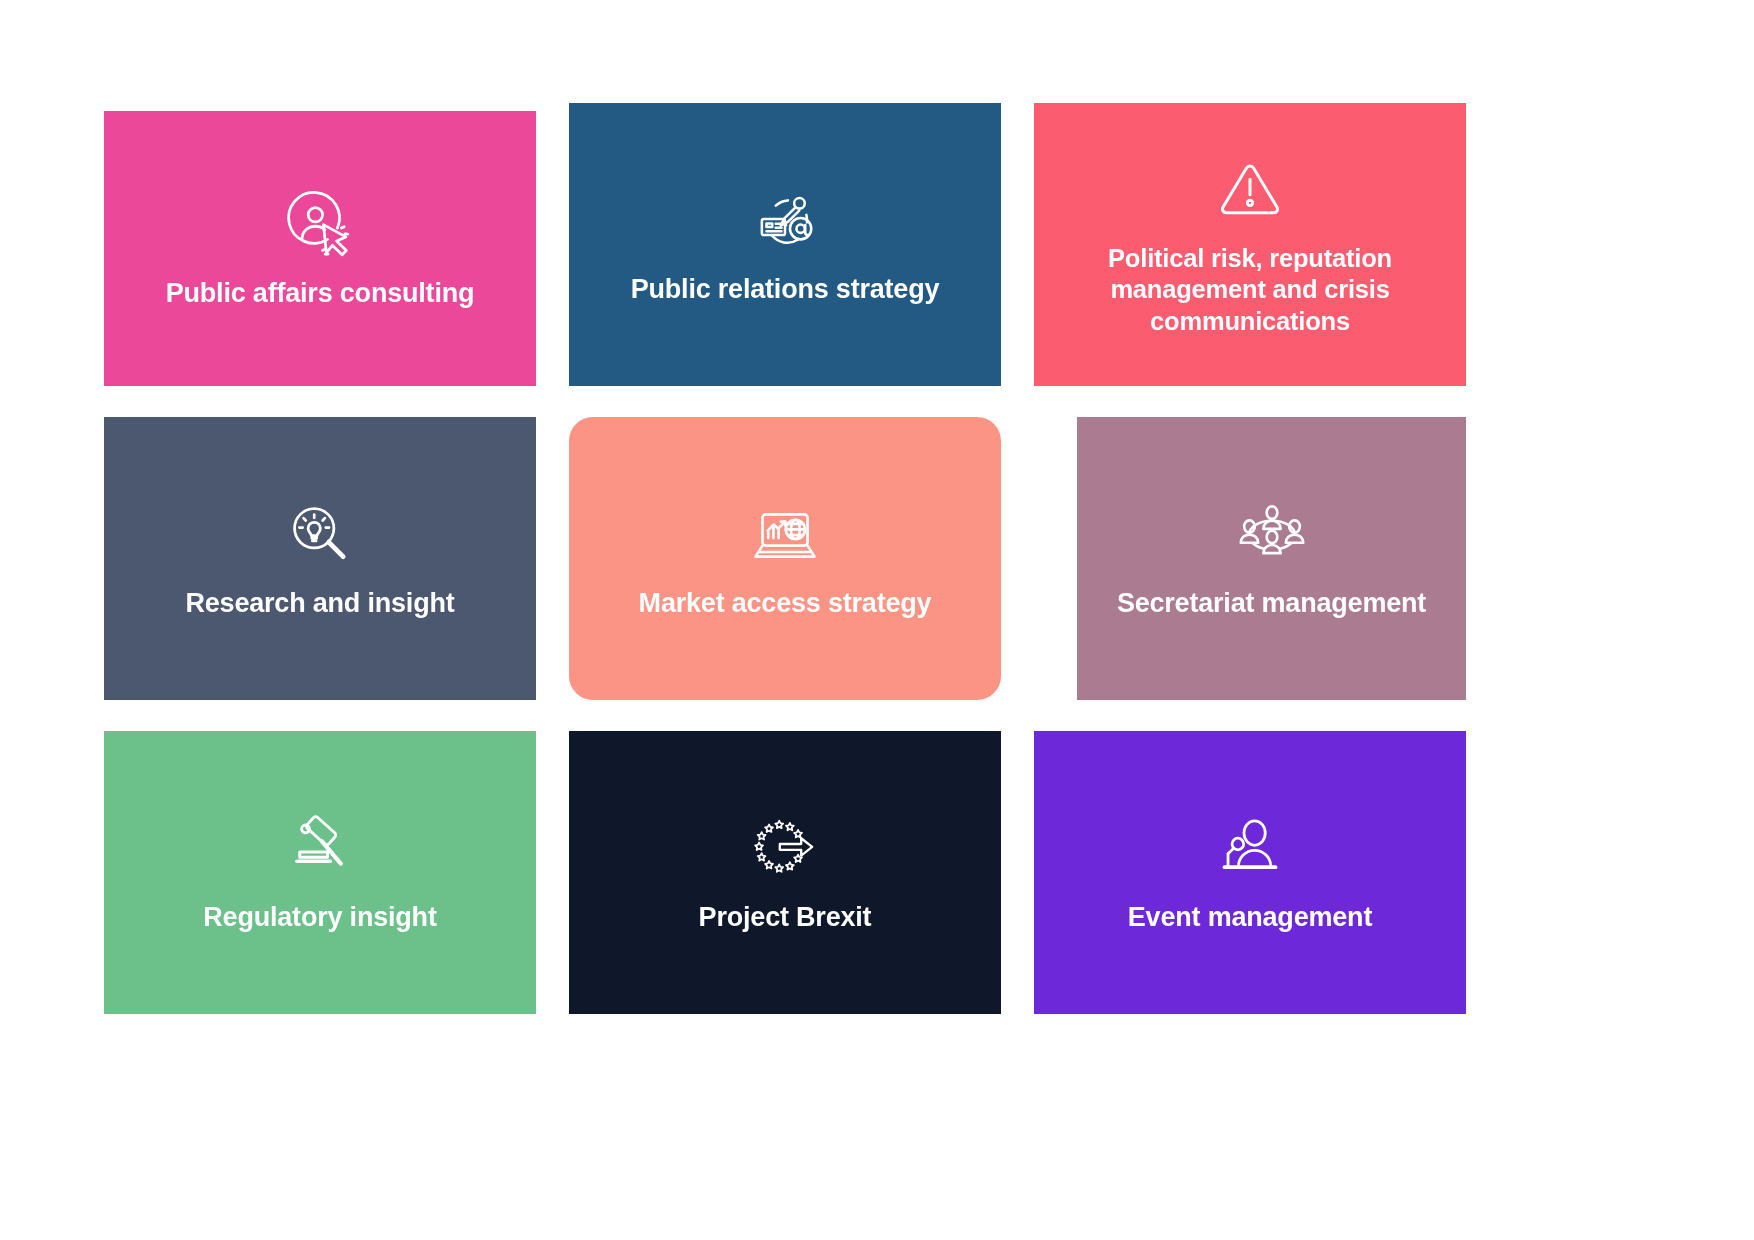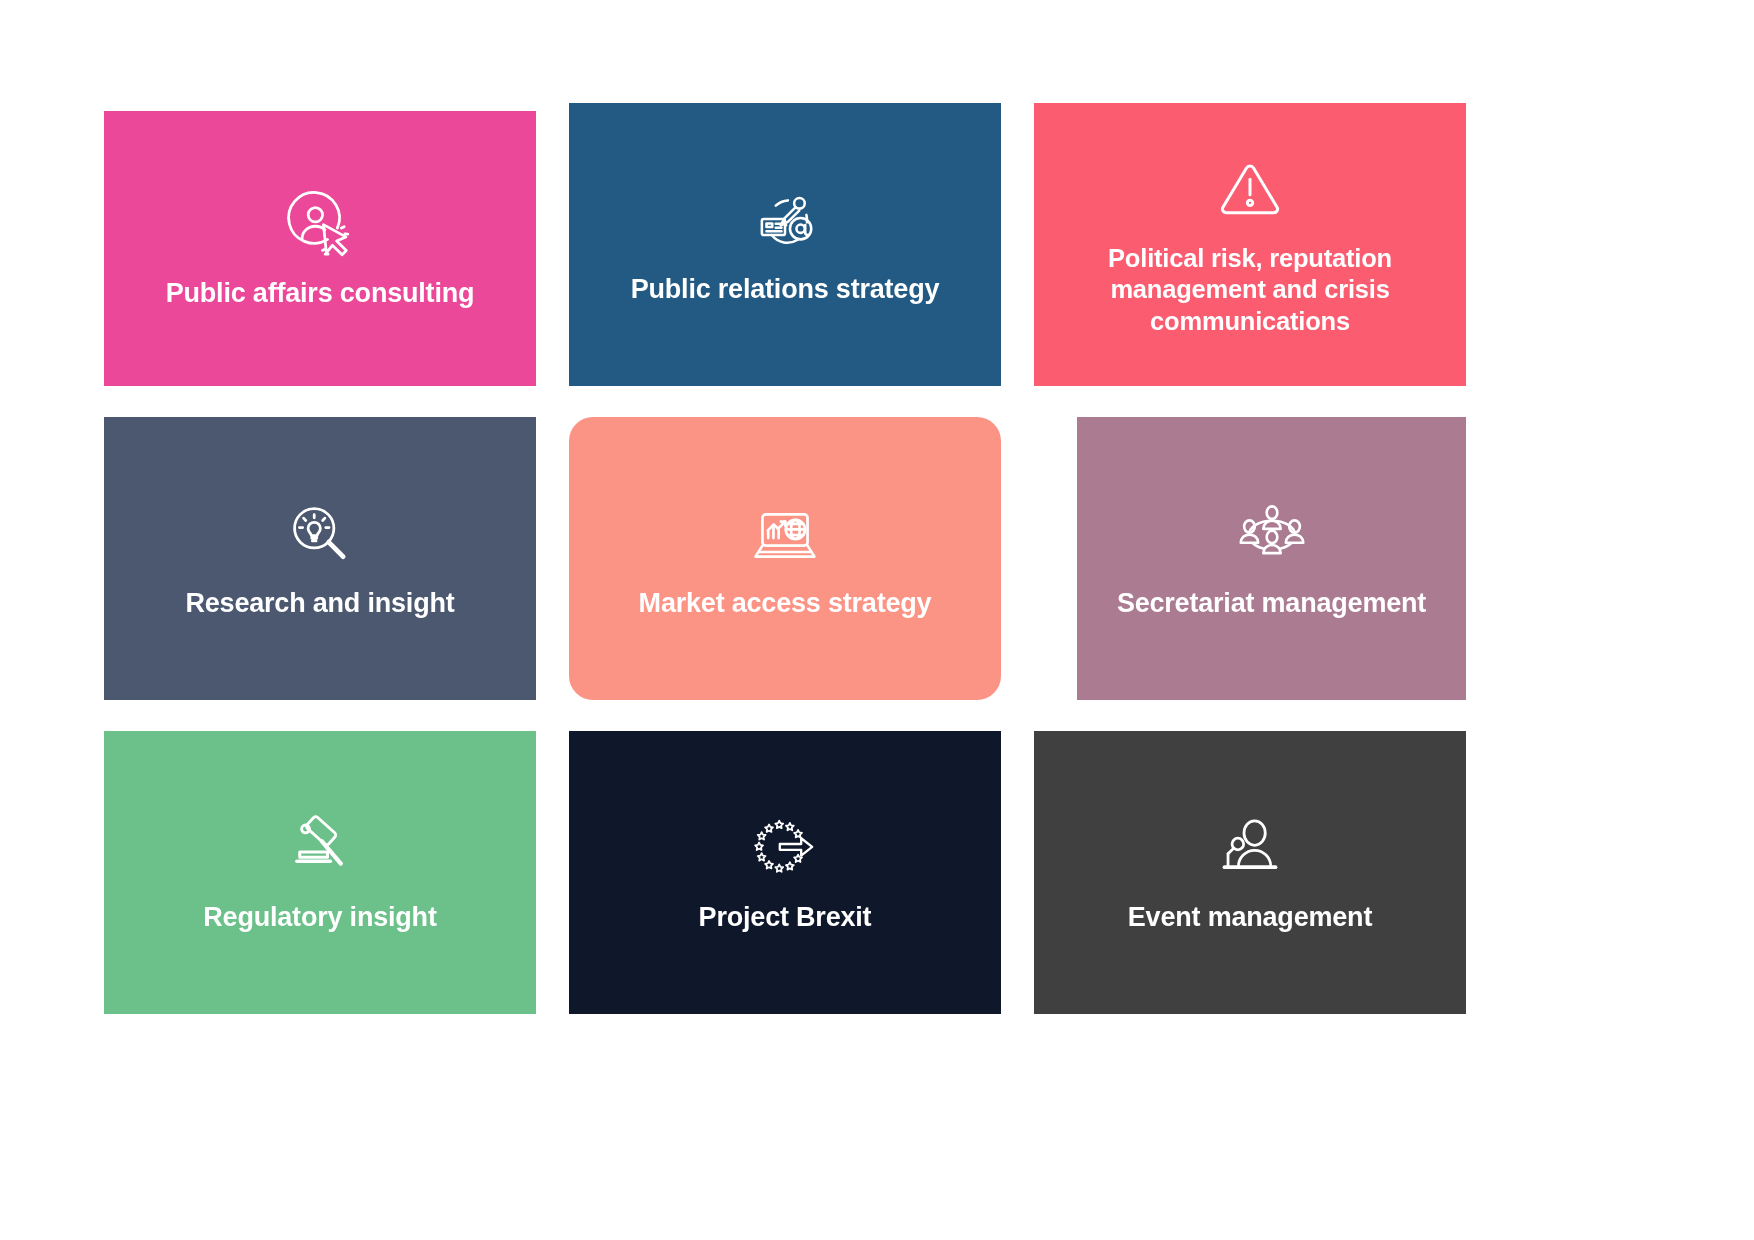--- a/index.html
+++ b/index.html
@@ -237,21 +237,21 @@
               <path d="M27 45.1l1.05 2.13 2.35.34-1.7 1.66.4 2.34-2.1-1.1-2.1 1.1.4-2.34-1.7-1.66 2.35-.34z"></path>
               <path d="M36.2 43.2l1.05 2.13 2.35.34-1.7 1.66.4 2.34-2.1-1.1-2.1 1.1.4-2.34-1.7-1.66 2.35-.34z"></path>
             </g>
             <path d="M27.5 27.5h18.5v-5l9.5 7.5-9.5 7.5v-5H27.5z" stroke-width="2"></path>
           </svg>
         </span>
         <div class="card-label">Project Brexit</div>
       </div>
     </div>
 
-    <div class="card" style="background-color: #404040;">
+    <div class="card" style="background-color: #6d28d9;">
       <div class="card-inner">
         <span class="icon-wrap">
           <svg viewBox="0 0 64 64" fill="none" stroke="#ffffff" stroke-width="2.4" stroke-linecap="round" stroke-linejoin="round">
             <ellipse cx="36" cy="18" rx="9.2" ry="10.6"></ellipse>
             <path d="M22 47c0-7.8 6.3-14 14-14s14 6.2 14 14"></path>
             <circle cx="21.5" cy="27.5" r="5"></circle>
             <path d="M17.9 31.1 13 36"></path>
             <path d="M13 36v10"></path>
             <path d="M10 47.5h44" stroke-width="3.4"></path>
           </svg>

